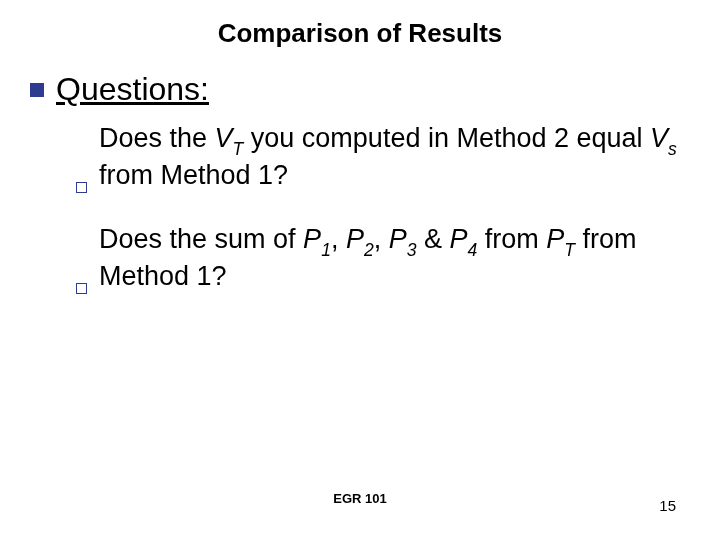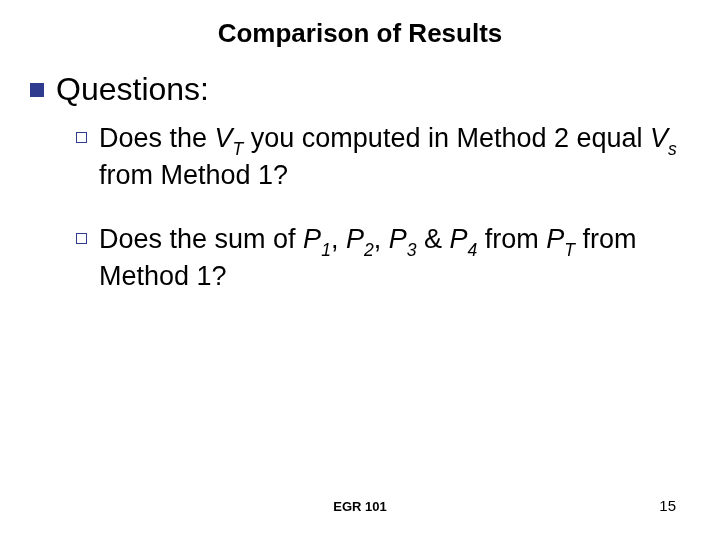--- a/index.html
+++ b/index.html
@@ -31,27 +31,28 @@
   .bullet-sq {
     width: 14px;
     height: 14px;
     background: #2e3b8f;
     margin-top: 12px;
     margin-right: 12px;
     flex: 0 0 auto;
   }
   .level1-text {
     font-size: 32px;
+    text-decoration: underline;
   }
   .level2-wrap {
     margin-left: 36px;
   }
   .level2 {
     display: flex;
-    align-items: flex-start;
+    align-items: flex-end;
     margin-bottom: 30px;
   }
   .bullet-hollow {
     width: 11px;
     height: 11px;
     border: 1.5px solid #2e3b8f;
     margin-top: 10px;
     margin-right: 12px;
     flex: 0 0 auto;
   }
@@ -62,21 +63,21 @@
   .ital { font-style: italic; }
   .sub {
     font-style: italic;
     font-size: 0.65em;
     vertical-align: sub;
     position: relative;
     top: 0.1em;
   }
   .footer-center {
     position: absolute;
-    bottom: 26px;
+    bottom: 34px;
     left: 0;
     width: 100%;
     text-align: center;
     font-size: 13px;
     font-weight: bold;
   }
   .footer-right {
     position: absolute;
     bottom: 26px;
     right: 44px;

